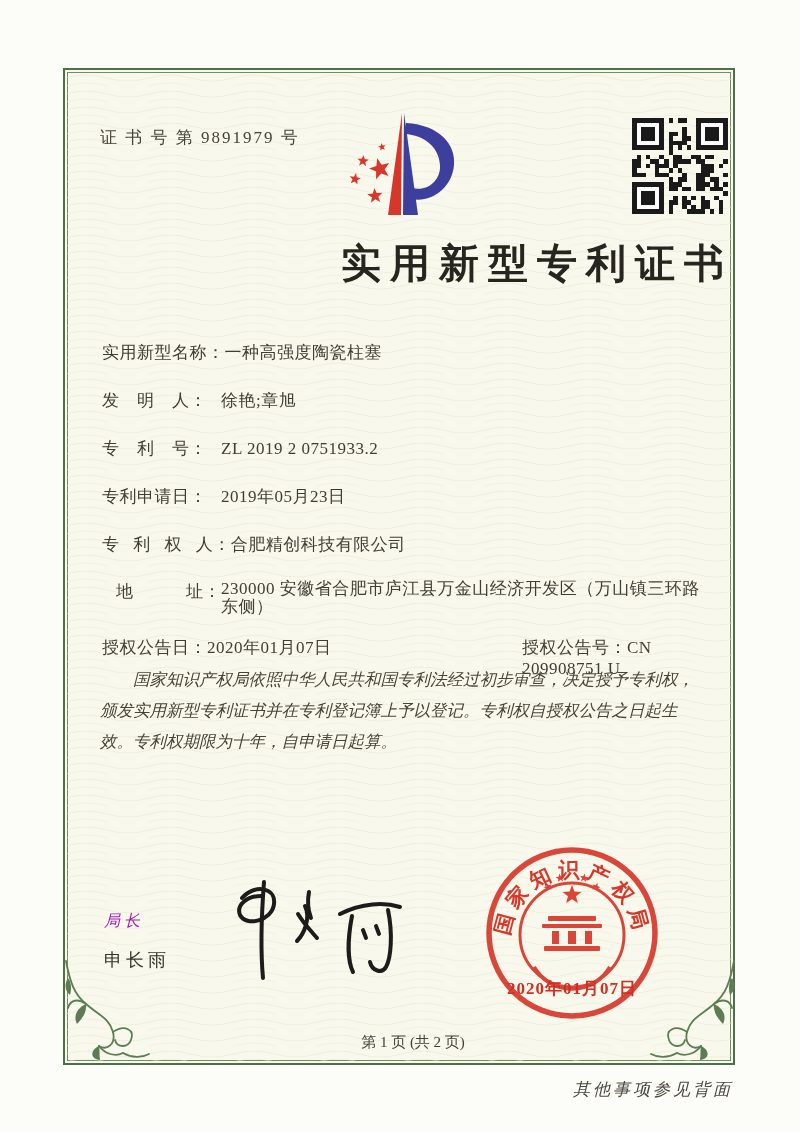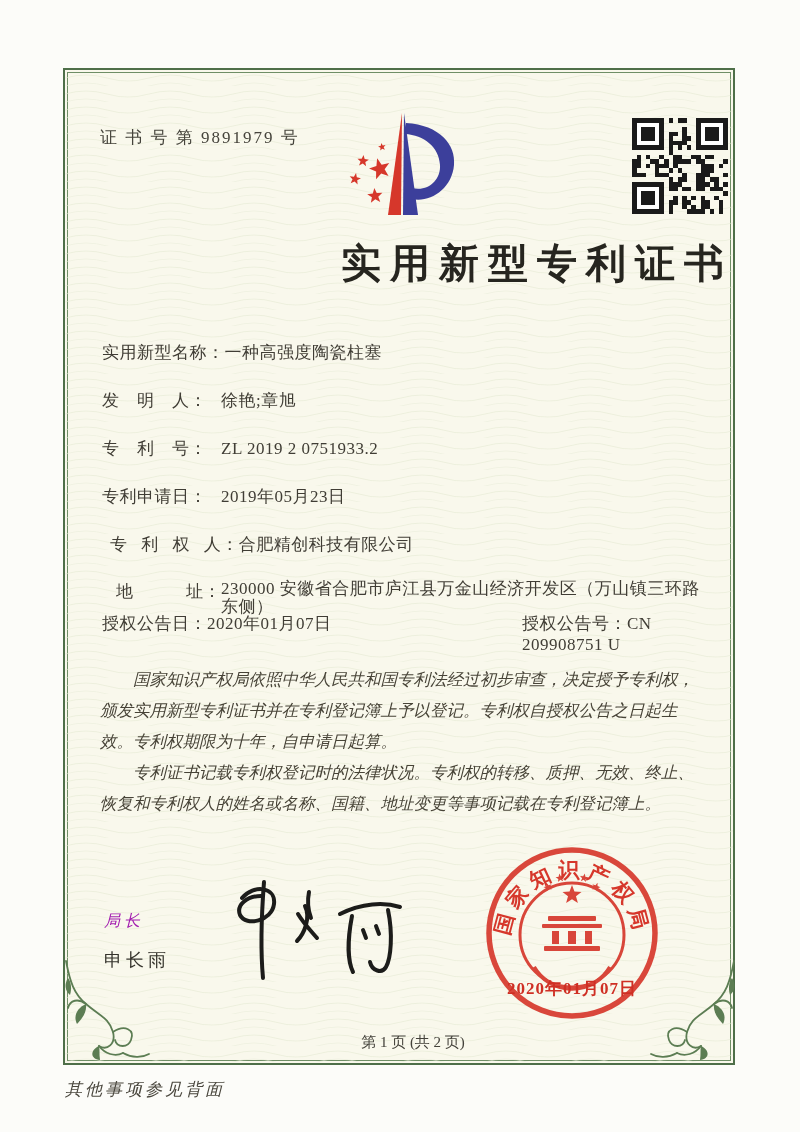--- a/index.html
+++ b/index.html
@@ -23,38 +23,38 @@
   .cert-no{left:100px;top:114px;font-size:17px;letter-spacing:2px;color:#45433b;margin-top:12px;}
   .logo{left:342px;top:108px;width:120px;height:114px;}
   .qr{left:632px;top:118px;width:96px;height:96px;}
   .title{
     left:65px;top:236px;width:668px;text-align:right;
     font-size:40px;font-weight:bold;letter-spacing:9px;color:#26251f;
   }
   
   .row{left:102px;width:606px;font-size:17px;color:#403d35;letter-spacing:.5px;}
   .row .lbl{display:inline-block;min-width:119px;}
-  .lbl-wide{word-spacing:9px;margin-left:8px;}
+  .lbl-wide{word-spacing:9px;}
   .row-flex{display:flex;}
   .row-flex .lbl{flex:0 0 119px;text-align:right;}
   .row-flex .val{flex:1;line-height:18px;}
   .grant-no{left:420px;top:0;position:absolute;}
   
   .paras{left:100px;top:664px;width:606px;font-size:16.5px;line-height:31px;
     color:#474337;font-style:italic;}
   .paras p{margin:0;text-indent:2em;}
   
   .director-title{left:104px;top:911px;font-size:16px;letter-spacing:4px;color:#a21caf;font-style:italic;}
   .director-name{left:104px;top:948px;font-size:18px;letter-spacing:4px;color:#35332c;}
   .signature{left:212px;top:874px;width:212px;height:112px;}
   .seal{left:482px;top:843px;width:180px;height:180px;}
   .seal-date{left:482px;top:977px;width:180px;text-align:center;
     font-size:17px;font-weight:bold;letter-spacing:1px;color:#cf2f24;}
   .page-info{left:65px;top:1033px;width:668px;text-align:center;font-size:15px;color:#43413a;margin-left:14px;}
-  .back-note{left:65px;top:1078px;width:668px;text-align:left;font-size:17px;
+  .back-note{left:65px;top:1078px;width:668px;text-align:right;font-size:17px;
     font-style:italic;letter-spacing:3px;color:#4a473e;}
   .ornament{pointer-events:none;}
   .orn-br{left:648px;top:958px;width:90px;height:106px;}
   .orn-bl{left:62px;top:958px;width:90px;height:106px;transform:scaleX(-1);}
 </style>
 </head>
 <body>
 
 <div class="abs frame">
   <div class="frame-inner"></div>
@@ -257,28 +257,27 @@
 <div class="abs row" style="top:485px">
   <span class="lbl">专利申请日：</span><span>2019年05月23日</span>
 </div>
 <div class="abs row" style="top:533px">
   <span class="lbl lbl-wide">专 利 权 人：</span><span>合肥精创科技有限公司</span>
 </div>
 <div class="abs row row-flex" style="top:580px">
   <span class="lbl">地　　　址：</span>
     <span class="val">230000 安徽省合肥市庐江县万金山经济开发区（万山镇三环路东侧）</span>
 </div>
-<div class="abs row" style="top:612px">
+<div class="abs row" style="top:636px">
   <span>授权公告日：</span><span>2020年01月07日</span>
   <span class="grant-no"><span>授权公告号：</span><span>CN 209908751 U</span></span>
 </div>
 
 <div class="abs paras">
   <p>国家知识产权局依照中华人民共和国专利法经过初步审查，决定授予专利权，颁发实用新型专利证书并在专利登记簿上予以登记。专利权自授权公告之日起生效。专利权期限为十年，自申请日起算。</p>
-  <p>专利证书记载专利权登记时的法律状况。专利权的转移、质押、无效、终止、恢复和专利权人的姓名或名称、国籍、地址变更等事项记载在专利登记簿上。</p>
 </div>
 
 <div class="abs director-title">局长</div>
 <div class="abs director-name">申长雨</div>
 
 <svg class="abs signature" viewBox="0 0 212 112">
   <g fill="none" stroke="#1c1c1a" stroke-width="4" stroke-linecap="round">
     <path d="M52,8 C50,34 48,72 51,104"></path>
     <path d="M30,24 C42,10 64,13 62,30 C60,47 34,53 28,41 C24,31 35,22 49,22"></path>
     <path d="M97,18 C95,28 96,36 99,44"></path>

